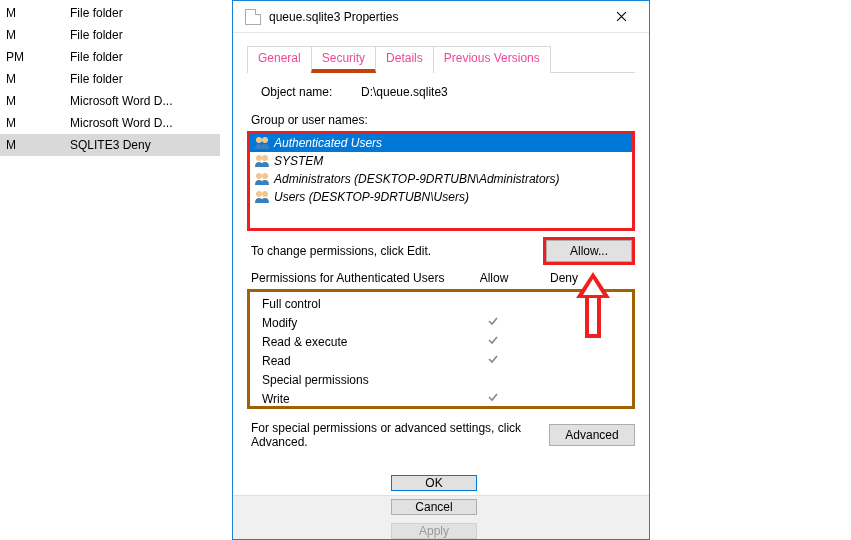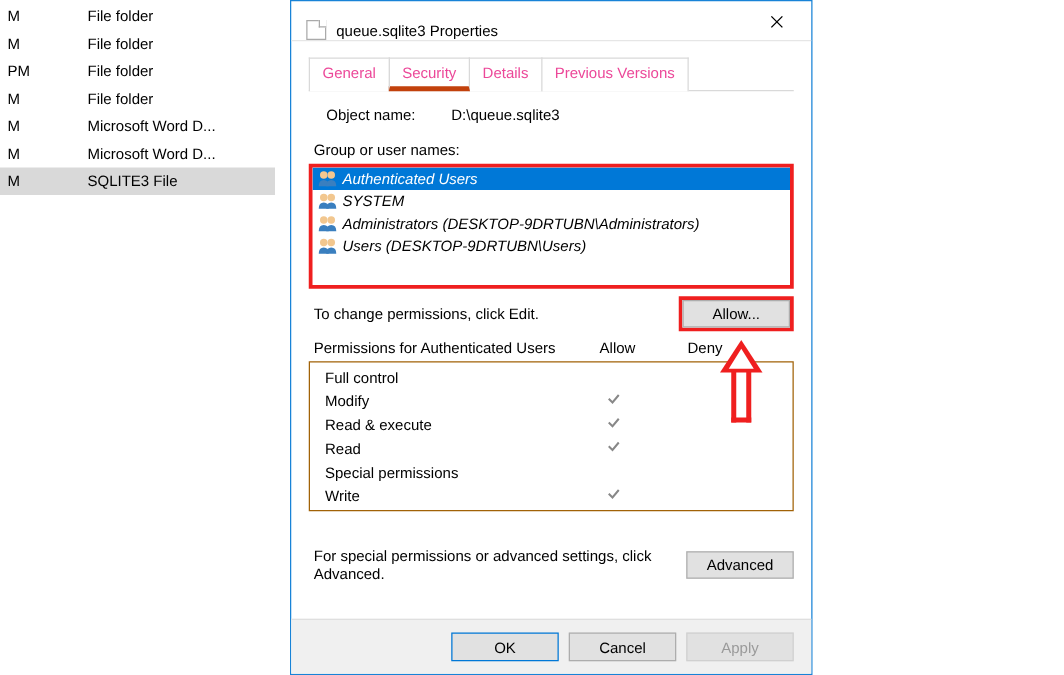--- a/index.html
+++ b/index.html
@@ -11,21 +11,21 @@
   .bg-row.selected { background: #d9d9d9; }
   .bg-time { width: 60px; padding-left: 6px; }
   .bg-type { width: 150px; padding-left: 10px; }
 
   
   .dialog {
     position: absolute; left: 232px; top: 0; width: 418px; height: 540px;
     border: 1px solid #1883d7; background: #fff;
   }
   .titlebar {
-    height: 32px; display: flex; align-items: flex-end; padding: 0 6px;
+    height: 32px; display: flex; align-items: center; padding: 0 6px;
     border-bottom: 1px solid #e6e6e6;
   }
   .file-icon-sm {
     width: 16px; height: 16px; border: 1px solid #aaa; background: #fff;
     position: relative; margin-right: 8px; margin-left: 6px;
   }
   .file-icon-sm::before {
     content: ""; position: absolute; top: -1px; right: -1px; width: 5px; height: 5px;
     background: #fff; border-left: 1px solid #aaa; border-bottom: 1px solid #aaa;
   }
@@ -92,35 +92,35 @@
     content:""; position:absolute; left:-10px; top:7px; width:0; height:0;
     border-left: 10px solid transparent; border-right:10px solid transparent;
     border-bottom: 16px solid #fff;
   }
 
   .perm-head { display:flex; padding: 0 0 4px 4px; }
   .perm-head .p-label { width: 208px; }
   .perm-head .col { width: 70px; text-align:center; }
 
   .perm-box {
-    border: 1px solid #a16207; height: 120px; padding: 2px 0; margin-bottom: 29px;
+    border: 3px solid #a16207; height: 120px; padding: 2px 0; margin-bottom: 12px;
   }
   .perm-row { display:flex; height: 19px; align-items:center; padding-left: 12px; }
   .perm-row .pname { width: 196px; }
   .perm-row .mark { width: 70px; text-align:center; color: #888; }
   .check svg { width: 12px; height: 12px; }
 
   .adv-row { display:flex; align-items:center; padding: 0 0 0 4px; }
   .adv-row .lbl { flex:1; padding-right: 10px; }
   .adv-btn { width: 86px; height: 22px; border:1px solid #adadad; background:#e1e1e1;
     display:inline-flex; align-items:center; justify-content:center; cursor:pointer; }
 
   .dlg-footer {
     height: 44px; background: #f0f0f0; border-top: 1px solid #dfdfdf;
-    display:flex; justify-content:flex-end; align-items:center; padding-right: 14px; gap: 8px;
+    display:flex; justify-content:flex-end; align-items:center; padding-right: 14px; gap: 8px; flex-direction: column;
   }
   .foot-btn {
     width: 86px; height: 23px; border: 1px solid #adadad; background: #e1e1e1;
     display:inline-flex; align-items:center; justify-content:center; cursor:pointer;
   }
   .foot-btn.primary { border: 1px solid #0078d7; background: #e1e1e1; }
   .foot-btn.disabled { color: #9a9a9a; border-color: #d0d0d0; cursor:default; }
 </style>
 </head>
 <body>
@@ -145,21 +145,21 @@
     <div class="bg-row">
       <div class="bg-time">M</div>
       <div class="bg-type">Microsoft Word D...</div>
     </div>
     <div class="bg-row">
       <div class="bg-time">M</div>
       <div class="bg-type">Microsoft Word D...</div>
     </div>
     <div class="bg-row selected">
       <div class="bg-time">M</div>
-      <div class="bg-type">SQLITE3 File</div>
+      <div class="bg-type">SQLITE3 Deny</div>
     </div>
   </div>
 
 <div class="dialog">
   <div class="titlebar">
     <div class="file-icon-sm"></div>
     <div class="title-text">queue.sqlite3 Properties</div>
     <div class="close-btn">
       <svg viewBox="0 0 10 10">
           <path d="M1 1 L9 9 M9 1 L1 9" stroke="#000" stroke-width="1" fill="none"></path>

